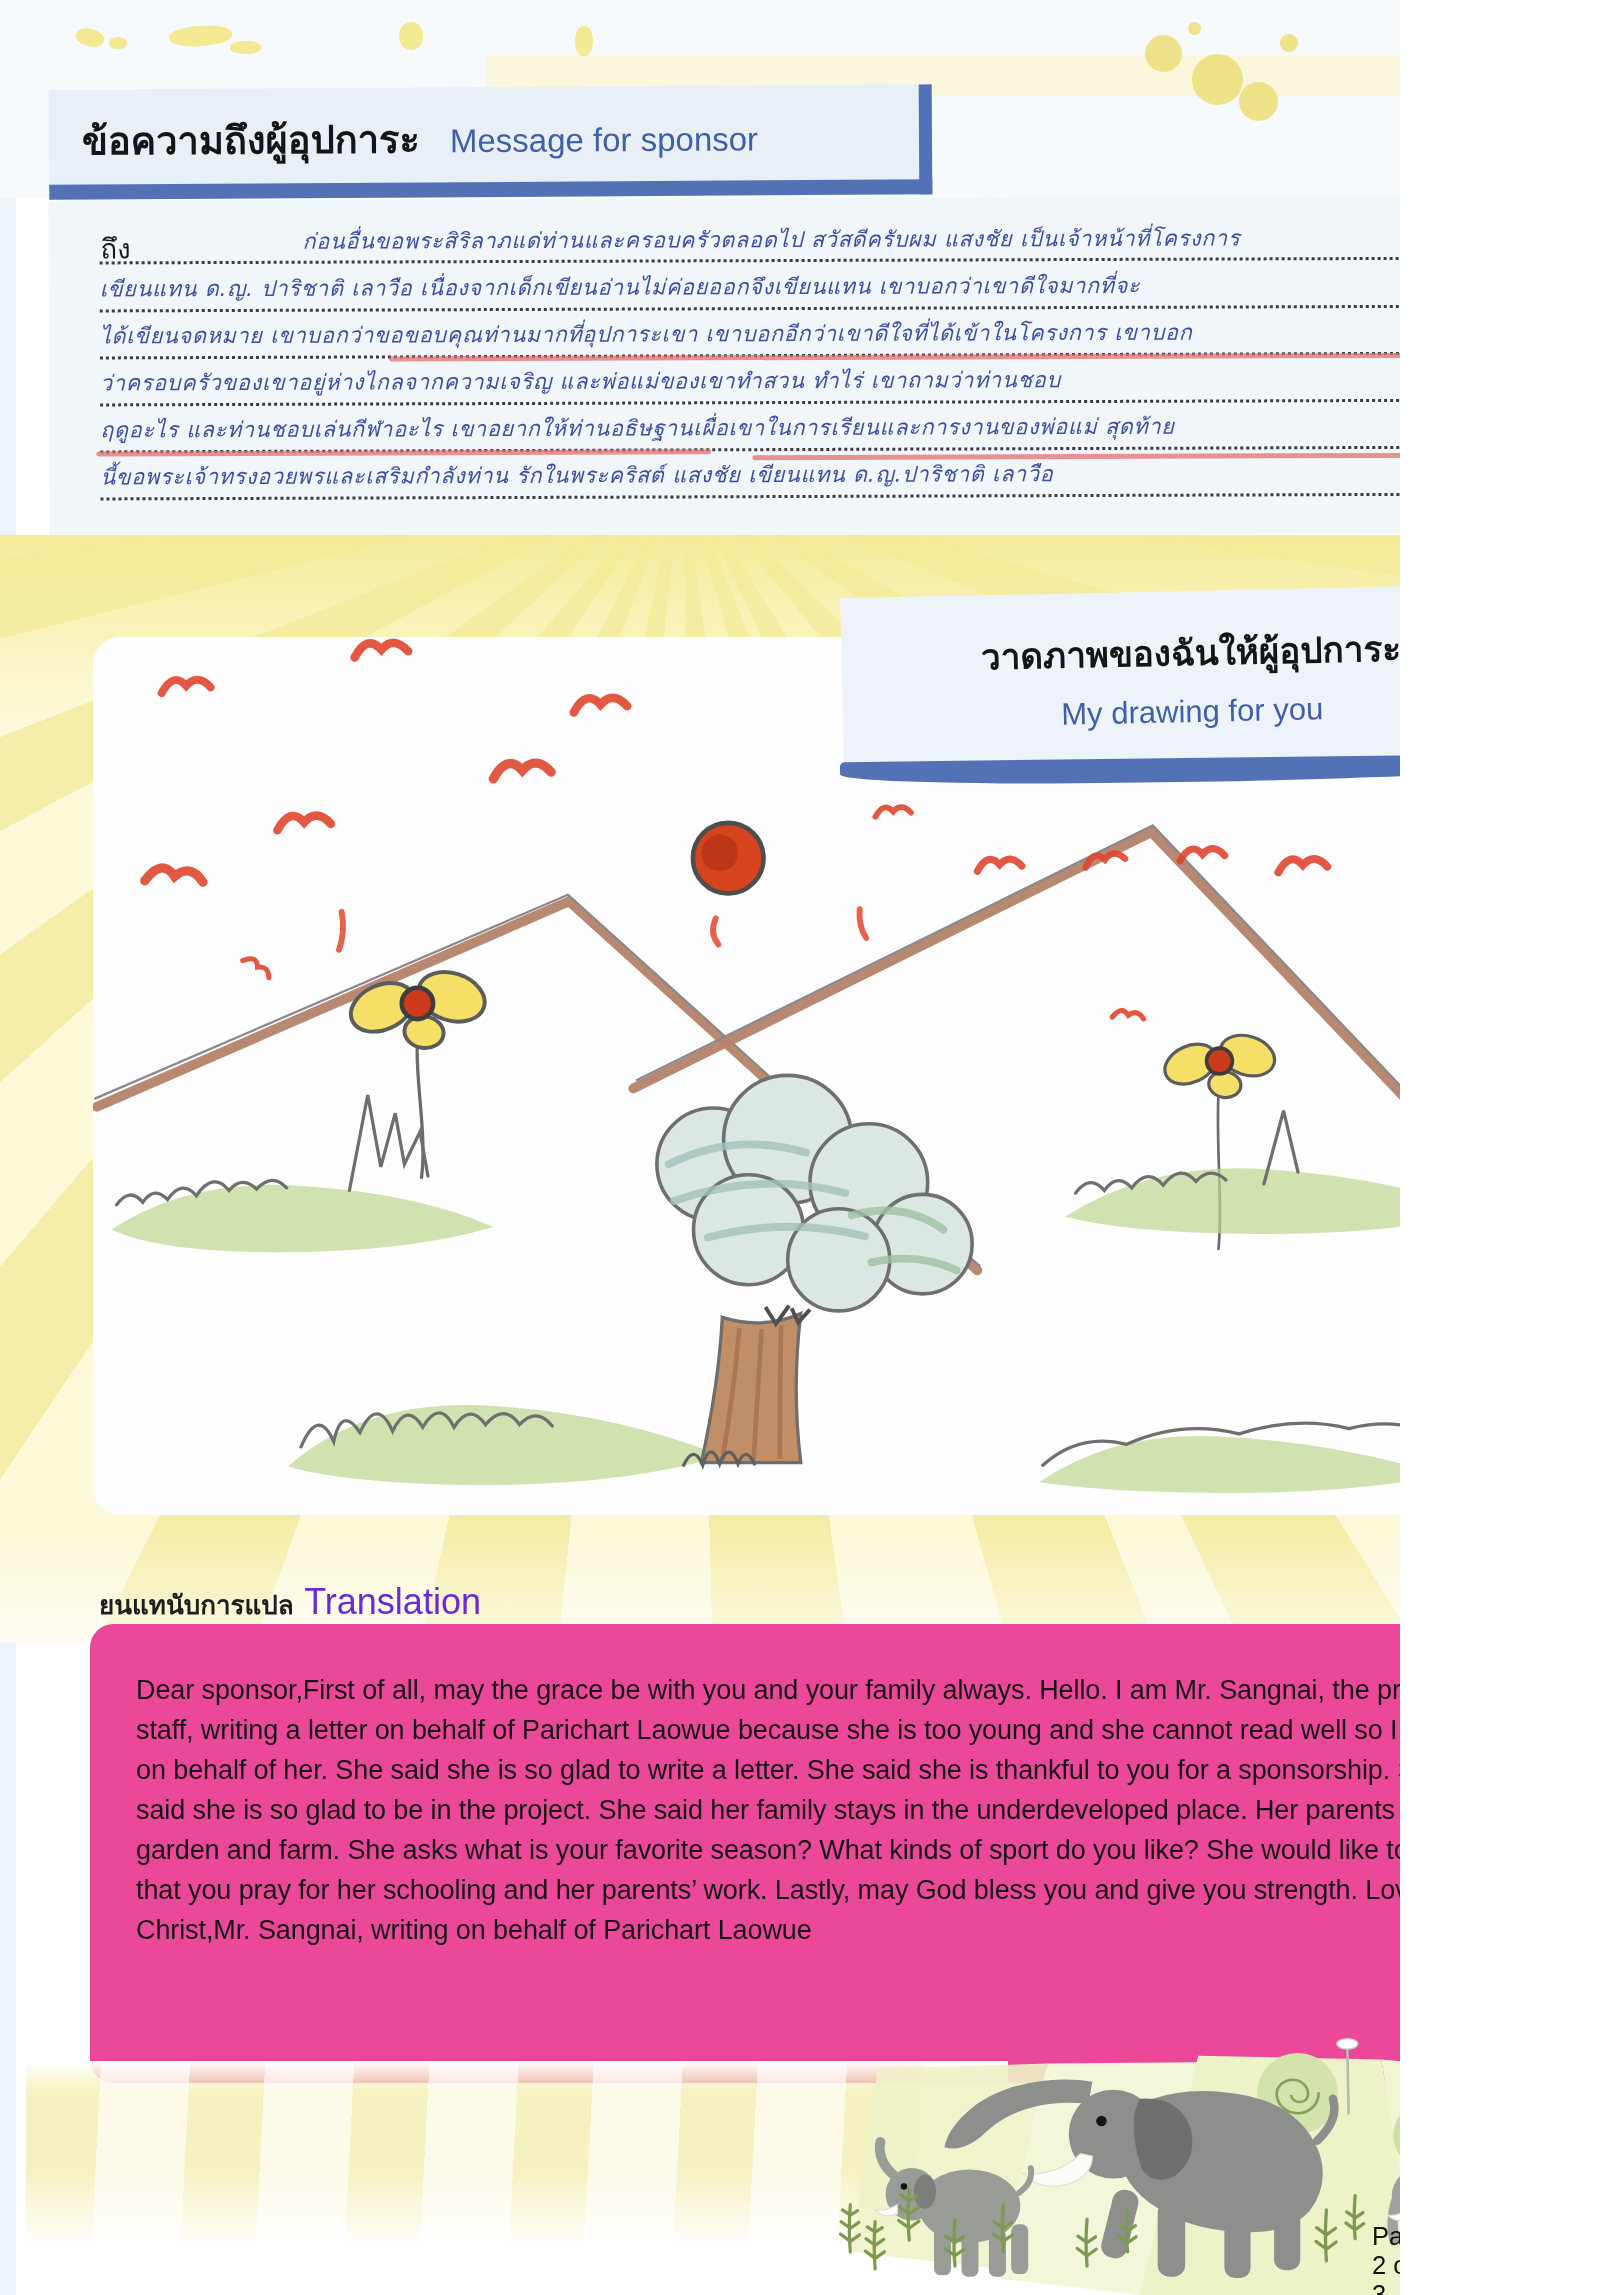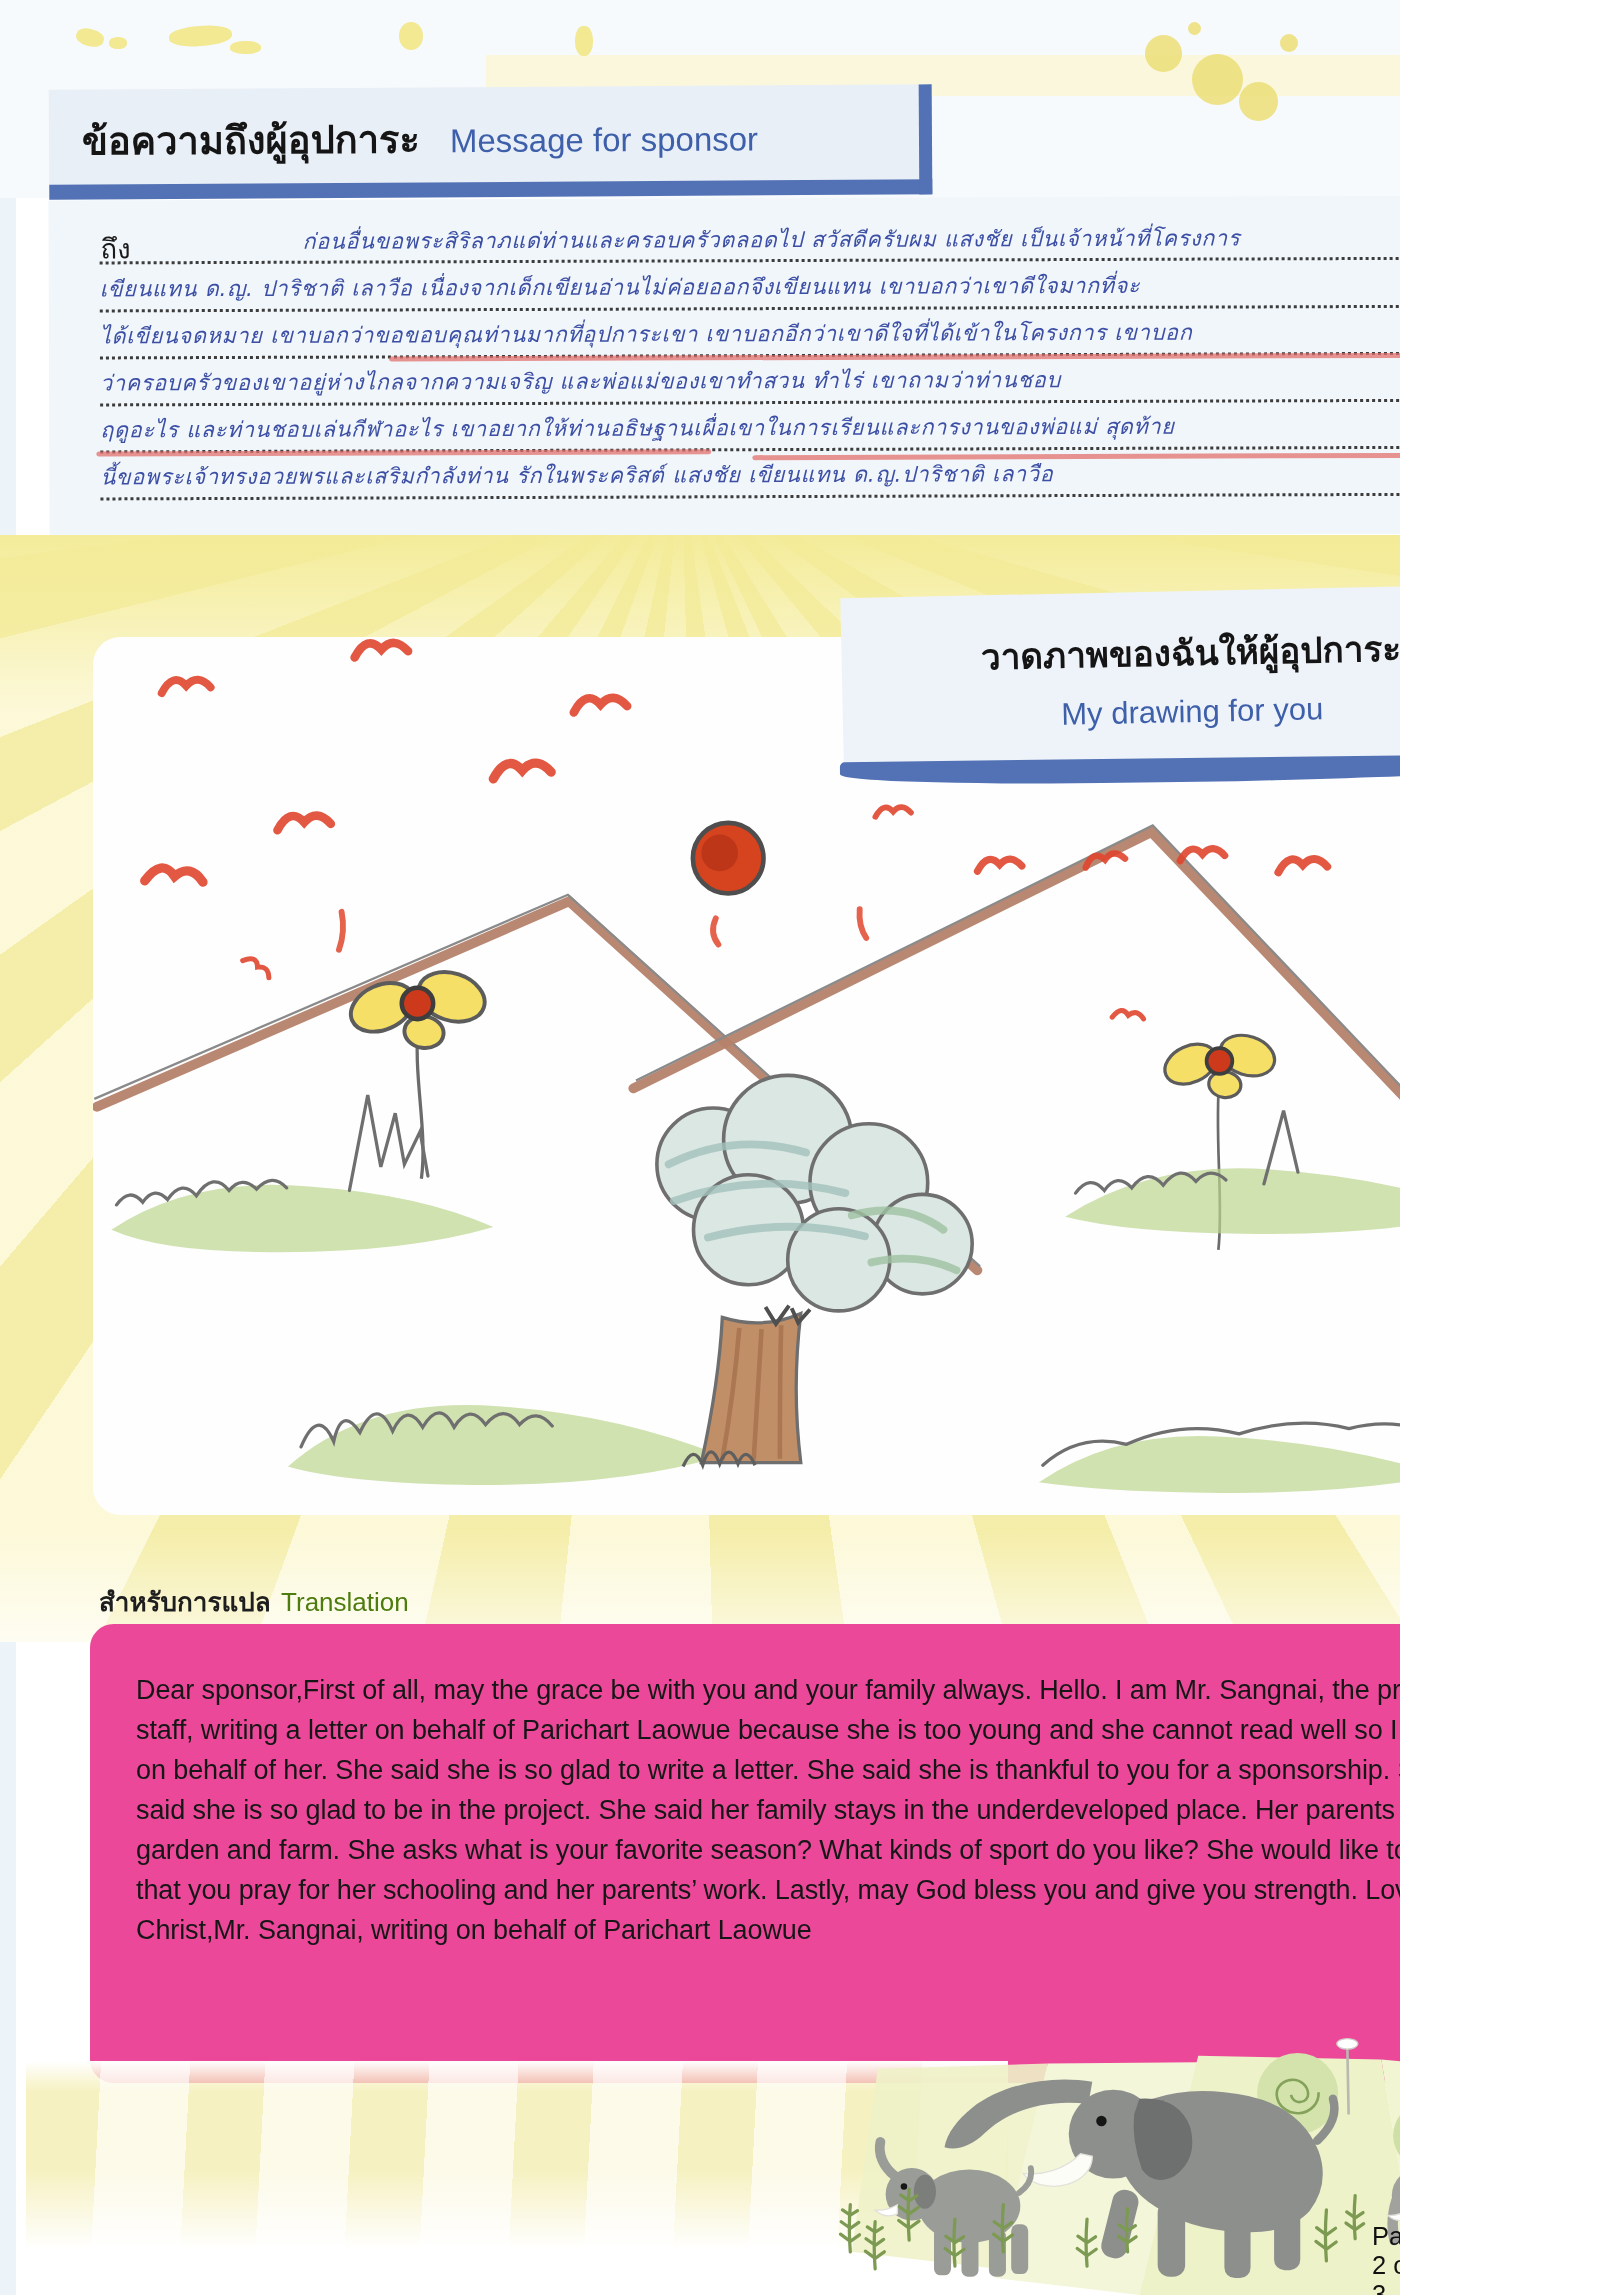--- a/index.html
+++ b/index.html
@@ -63,21 +63,21 @@
   .stem{stroke:#6b6b6b;stroke-width:5px;fill:none;}
   .gfill{fill:#bcd68e;opacity:.7;}
   .gline{stroke:#6f6f6f;stroke-width:5px;fill:none;stroke-linecap:round;}
   .leaf{fill:#dbe7e2;stroke:#6f6f6f;stroke-width:5.5px;}
   .scr1{stroke:#a3c2bc;stroke-width:12px;fill:none;stroke-linecap:round;opacity:.8;}
   .scr2{stroke:#9fc2a2;stroke-width:12px;fill:none;stroke-linecap:round;opacity:.8;}
 
   
   .trans-label{left:99px;top:1581px;display:flex;gap:10.5px;align-items:baseline;}
   .trans-label-th{font-size:26px;color:#1e1e1e;font-weight:bold;}
-  .trans-label-en{font-size:26px;color:#4d7c0f;}
+  .trans-label-en{font-size:36px;color:#6d28d9;}
   .trans-box{left:90px;top:1624px;width:1446px;height:459px;background:#ec4899;border-radius:23.6px;}
   .trans-body{padding:46px 50px 0 46px;font-size:27px;line-height:40px;color:#161616;letter-spacing:-0.1px;}
   .blob-right{left:1535px;top:1885px;width:85px;height:196px;background:#f7f1b4;opacity:.5;border-radius:40%;}
 
   
   .bottom-rays{left:26px;top:2061px;width:982px;height:196px;
     background-image:
       linear-gradient(to bottom, #fff 0%, rgba(255,255,255,0) 16%, rgba(255,255,255,0) 55%, #fff 96%),
       repeating-linear-gradient(93deg, rgba(240,232,150,.6) 0px, rgba(240,232,150,.6) 75px, rgba(252,249,228,.85) 75px, rgba(252,249,228,.85) 164px);}
   .eleph{left:832px;top:2036px;width:790px;height:259px;}
@@ -228,21 +228,21 @@
   </div>
 
   <div class="abs draw-header">
     <div class="bar-right"></div>
     <div class="bar-bottom"></div>
     <div class="draw-title-th">วาดภาพของฉันให้ผู้อุปการะ</div>
     <div class="draw-title-en">My drawing for you</div>
   </div>
 
   <div class="abs trans-label">
-    <span class="trans-label-th">สำหรับการแปล</span>
+    <span class="trans-label-th">ยนแทนับการแปล</span>
     <span class="trans-label-en">Translation</span>
   </div>
   <div class="abs trans-box">
     <div class="trans-body">Dear sponsor,First of all, may the grace be with you and your family always.  Hello.  I am Mr. Sangnai, the project staff, writing a letter on behalf of Parichart Laowue because she is too young and she cannot read well so I write on behalf of her.  She said she is so glad to write a letter.  She said she is thankful to you for a sponsorship.  She said she is so glad to be in the project.  She said her family stays in the underdeveloped place.  Her parents do the garden and farm.  She asks what is your favorite season?  What kinds of sport do you like? She would like to ask that you pray for her schooling and her parents’ work.  Lastly, may God bless you and give you strength. Love in Christ,Mr. Sangnai, writing on behalf of Parichart Laowue</div>
   </div>
   <div class="abs blob-right"></div>
 
   <div class="abs bottom-rays"></div>
 
   <div class="abs eleph">

